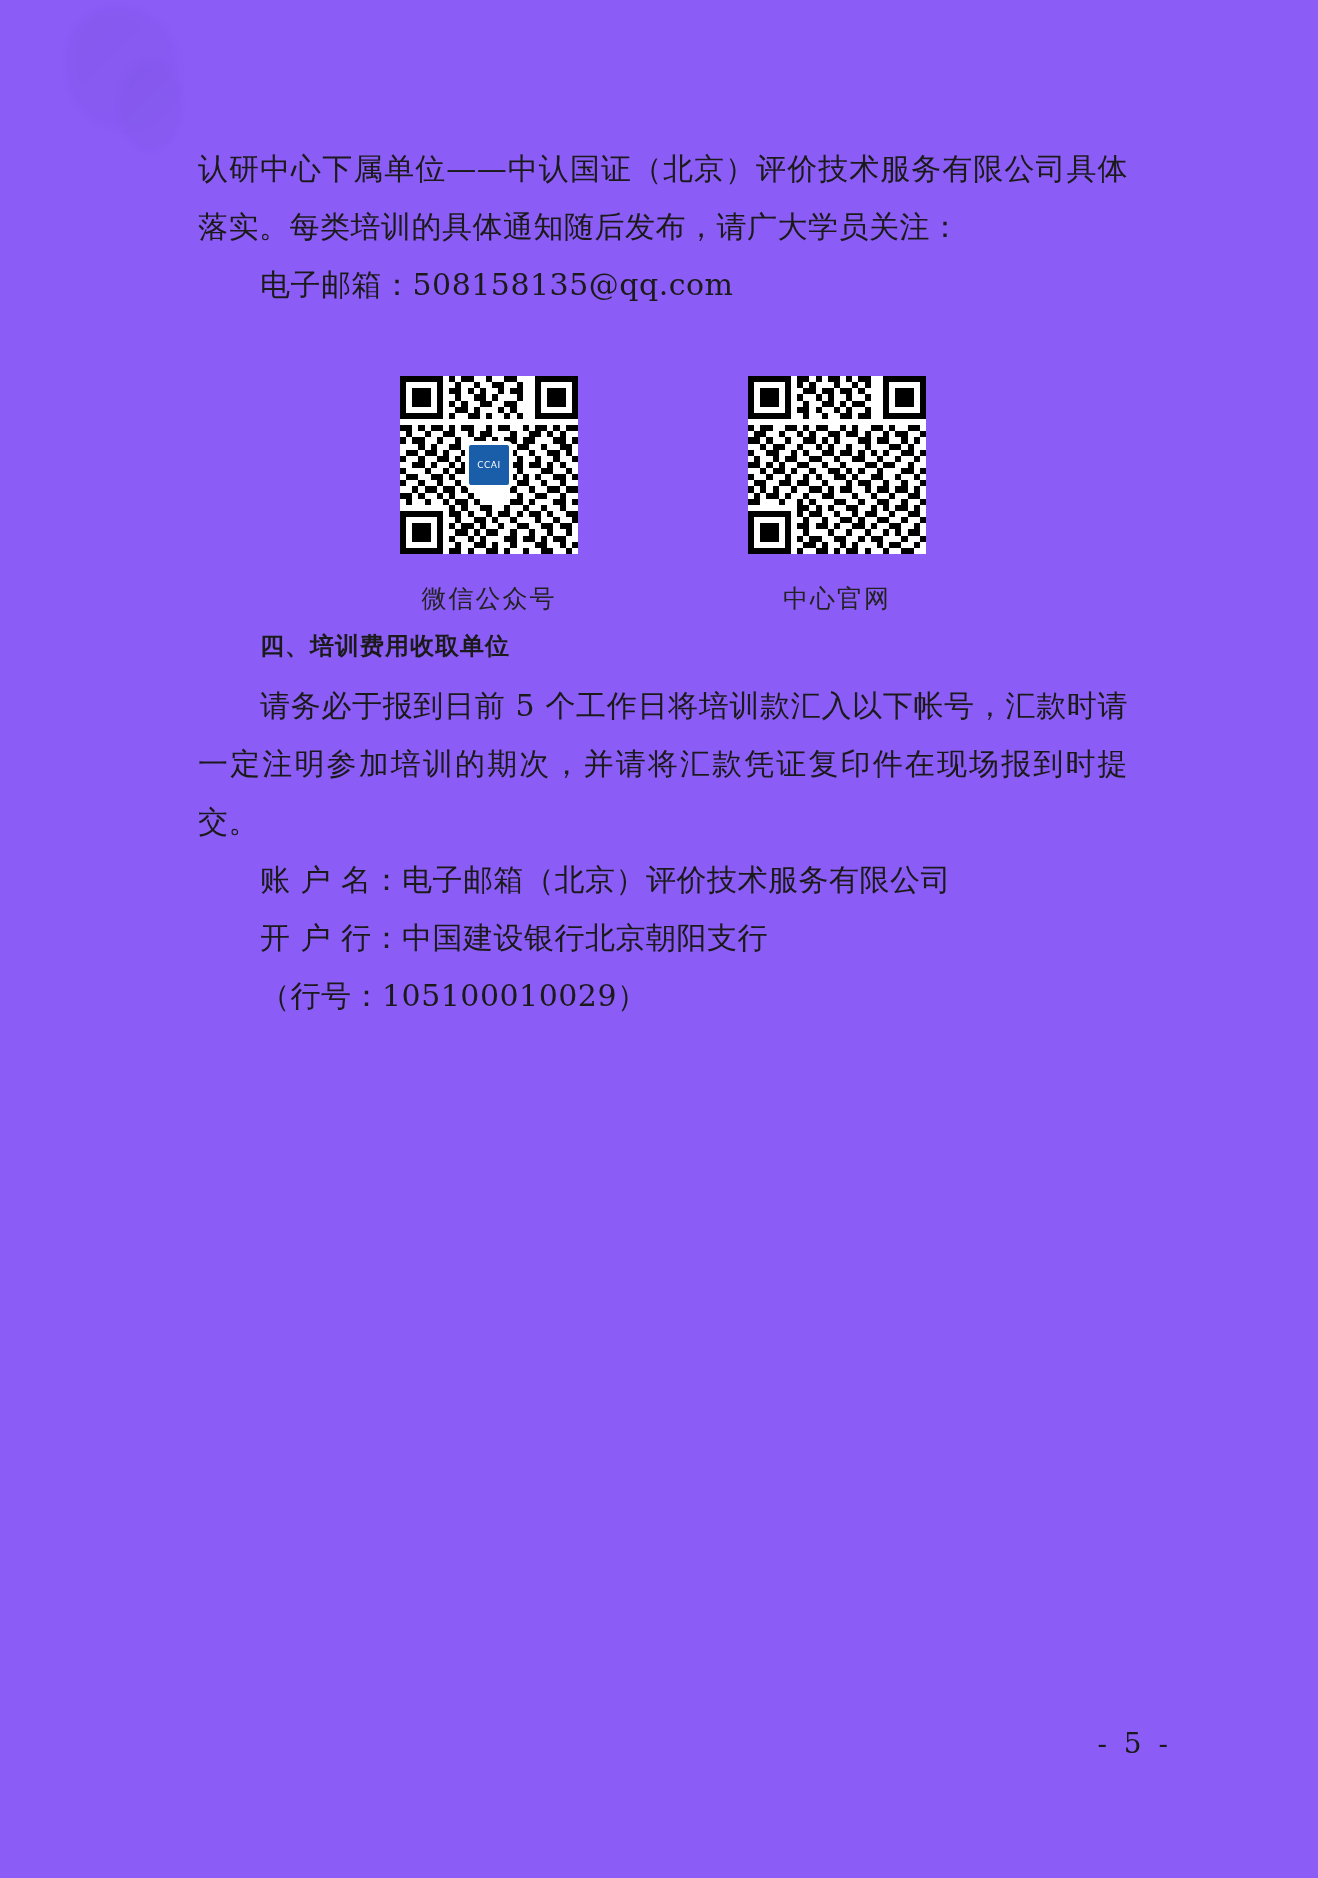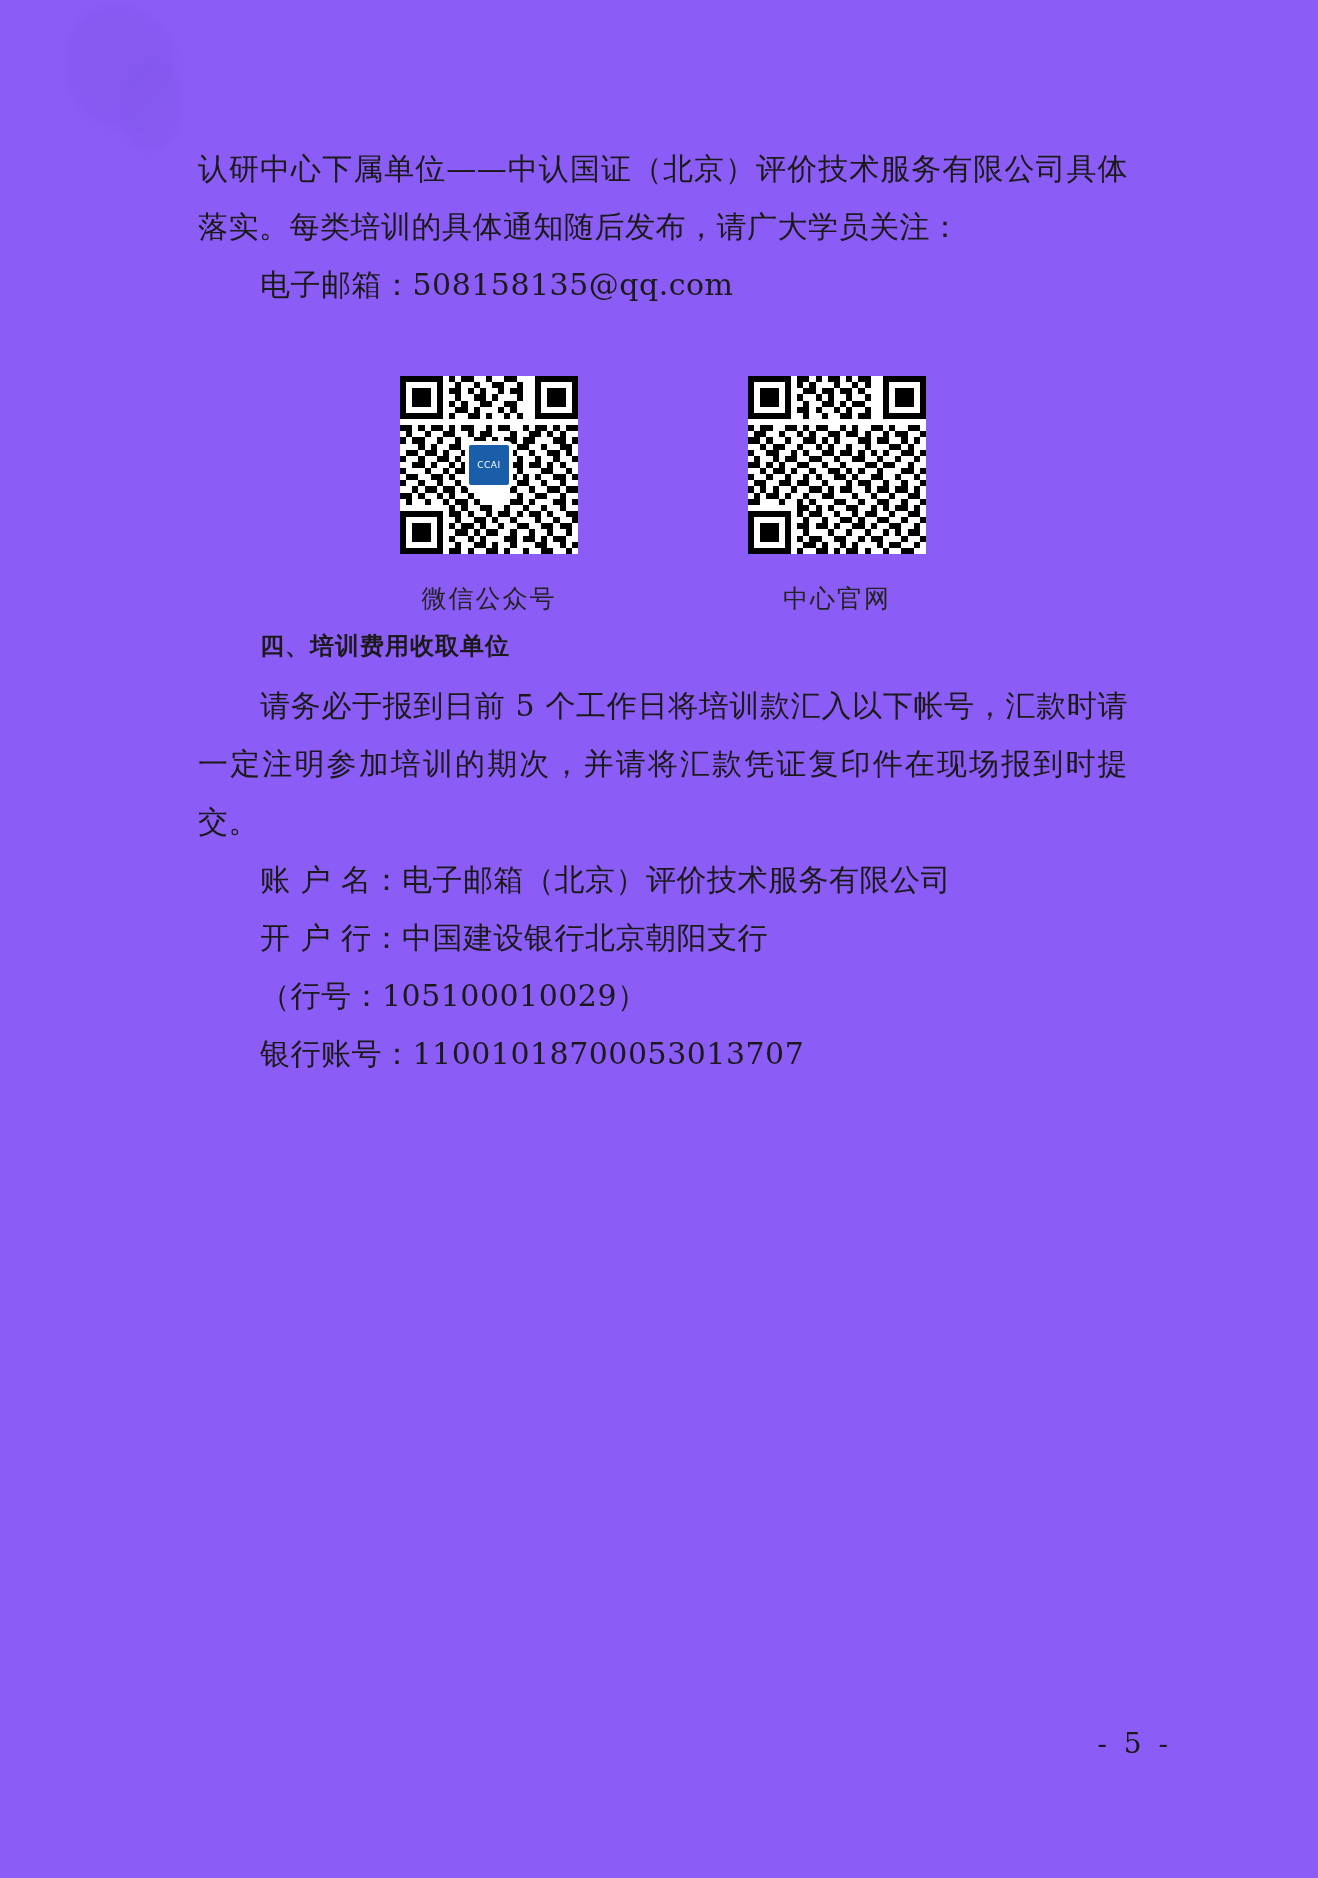--- a/index.html
+++ b/index.html
@@ -605,18 +605,17 @@
       </div>
     </div>
 
     <h2 class="heading">四、培训费用收取单位</h2>
 
     <p class="indent">请务必于报到日前 5 个工作日将培训款汇入以下帐号，汇款时请一定注明参加培训的期次，并请将汇款凭证复印件在现场报到时提交。</p>
 
     <p class="hang">账 户 名：电子邮箱（北京）评价技术服务有限公司</p>
     <p class="hang">开 户 行：中国建设银行北京朝阳支行</p>
     <p class="hang">（行号：105100010029）</p>
-    <p class="hang">银行账号：11001018700053013707</p>
 
   </div>
 
   <div class="page-number">- 5 -</div>
 </div>
 
 </body></html>

